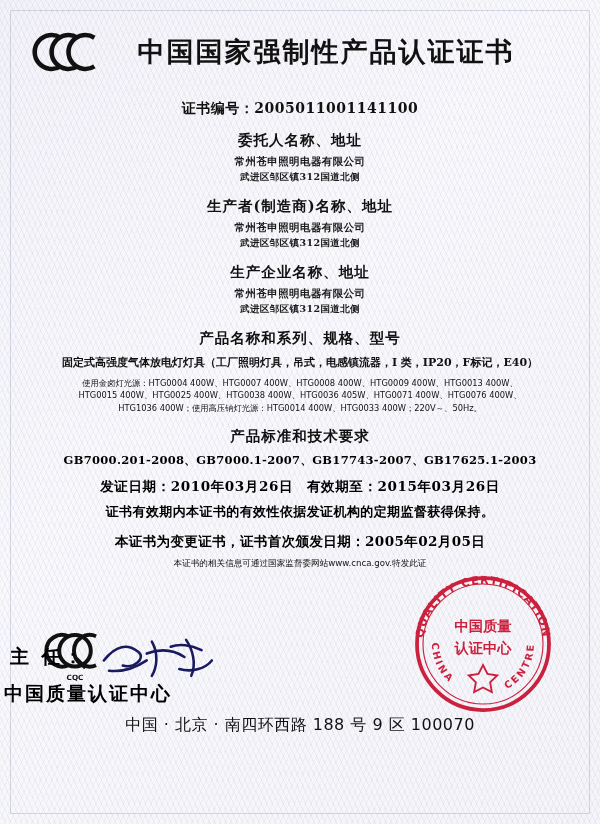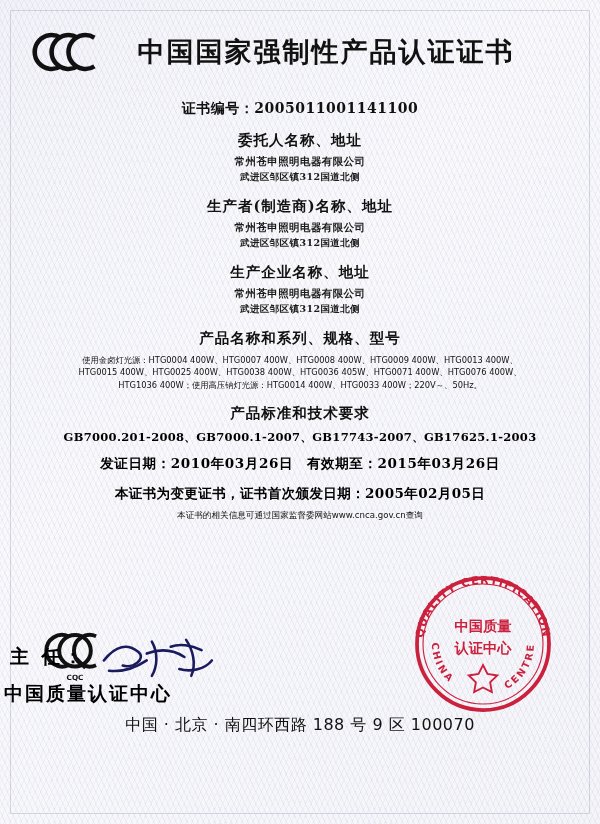--- a/index.html
+++ b/index.html
@@ -284,43 +284,45 @@
     </div>
 
     <div class="section">
       <div class="section-head">生产企业名称、地址</div>
       <div class="section-line">常州苍申照明电器有限公司</div>
       <div class="section-line small">武进区邹区镇312国道北侧</div>
     </div>
 
     <div class="section">
       <div class="section-head">产品名称和系列、规格、型号</div>
+      <div class="product-name">固定式高强度气体放电灯灯具（工厂照明灯具，吊式，电感镇流器，I 类，IP20，F标记，E40）</div>
       <div class="spec-block">
         <div>使用金卤灯光源：HTG0004 400W、HTG0007 400W、HTG0008 400W、HTG0009 400W、HTG0013 400W、</div>
         <div>HTG0015 400W、HTG0025 400W、HTG0038 400W、HTG0036 405W、HTG0071 400W、HTG0076 400W、</div>
         <div>HTG1036 400W；使用高压钠灯光源：HTG0014 400W、HTG0033 400W；220V～、50Hz。</div>
       </div>
     </div>
 
     <div class="section">
       <div class="section-head">产品标准和技术要求</div>
       <div class="standards">GB7000.201-2008、GB7000.1-2007、GB17743-2007、GB17625.1-2003</div>
     </div>
 
 
     <div class="dates">
       <span>发证日期：</span><span>2010年03月26日</span><span class="gap"></span><span>有效期至：</span><span>2015年03月26日</span>
     </div>
 
+    <div class="maintain" style="text-align:center">证书有效期内本证书的有效性依据发证机构的定期监督获得保持。</div>
 
     <div class="change-note" style="text-align:center">
       <span>本证书为变更证书，证书首次颁发日期：</span><span>2005年02月05日</span>
     </div>
 
-    <div class="website-note" style="text-align:center">本证书的相关信息可通过国家监督委网站www.cnca.gov.cn查询</div>
+    <div class="website-note" style="text-align:center">本证书的相关信息可通过国家监督委网站www.cnca.gov.特发此证</div>
 
   </div>
 
   <div class="footer">
 
     <svg class="cqc-logo" viewBox="0 0 100 82">
       <g fill="none" stroke="#111" stroke-width="6">
         <path d="M40 14 A24 24 0 1 0 40 58"></path>
         <circle cx="50" cy="36" r="24"></circle>
         <path d="M82 14 A24 24 0 1 0 82 58"></path>

